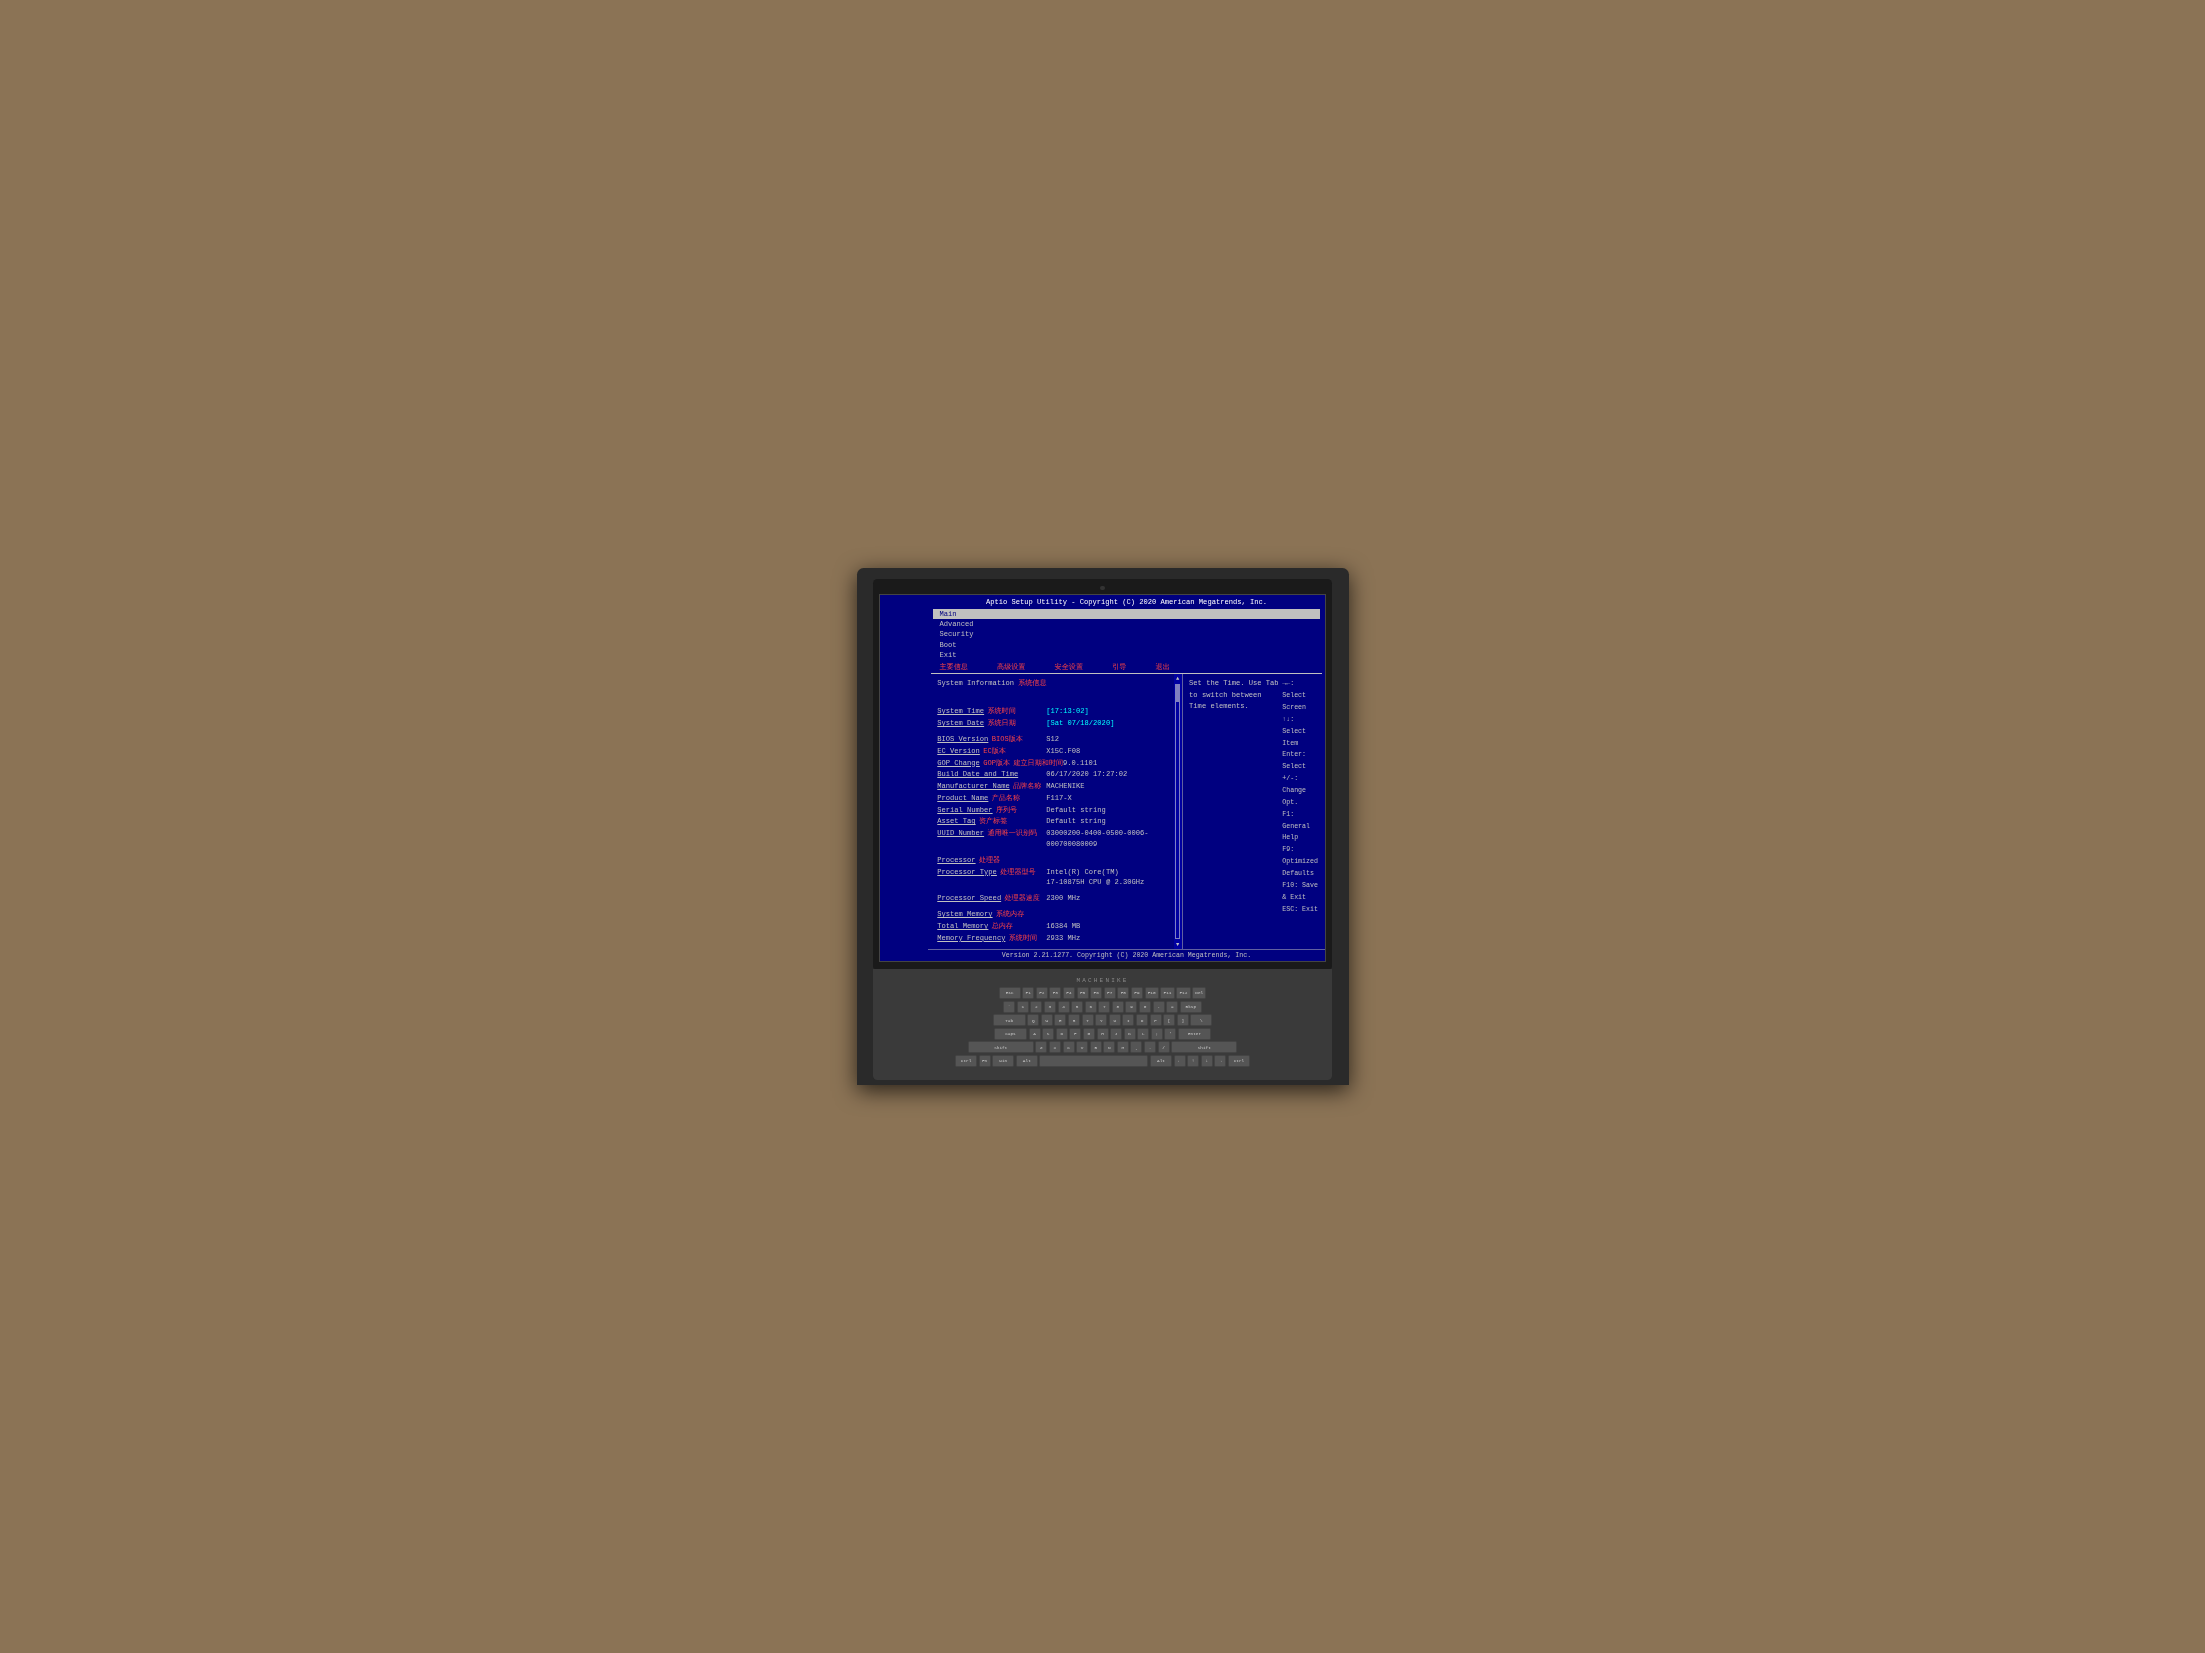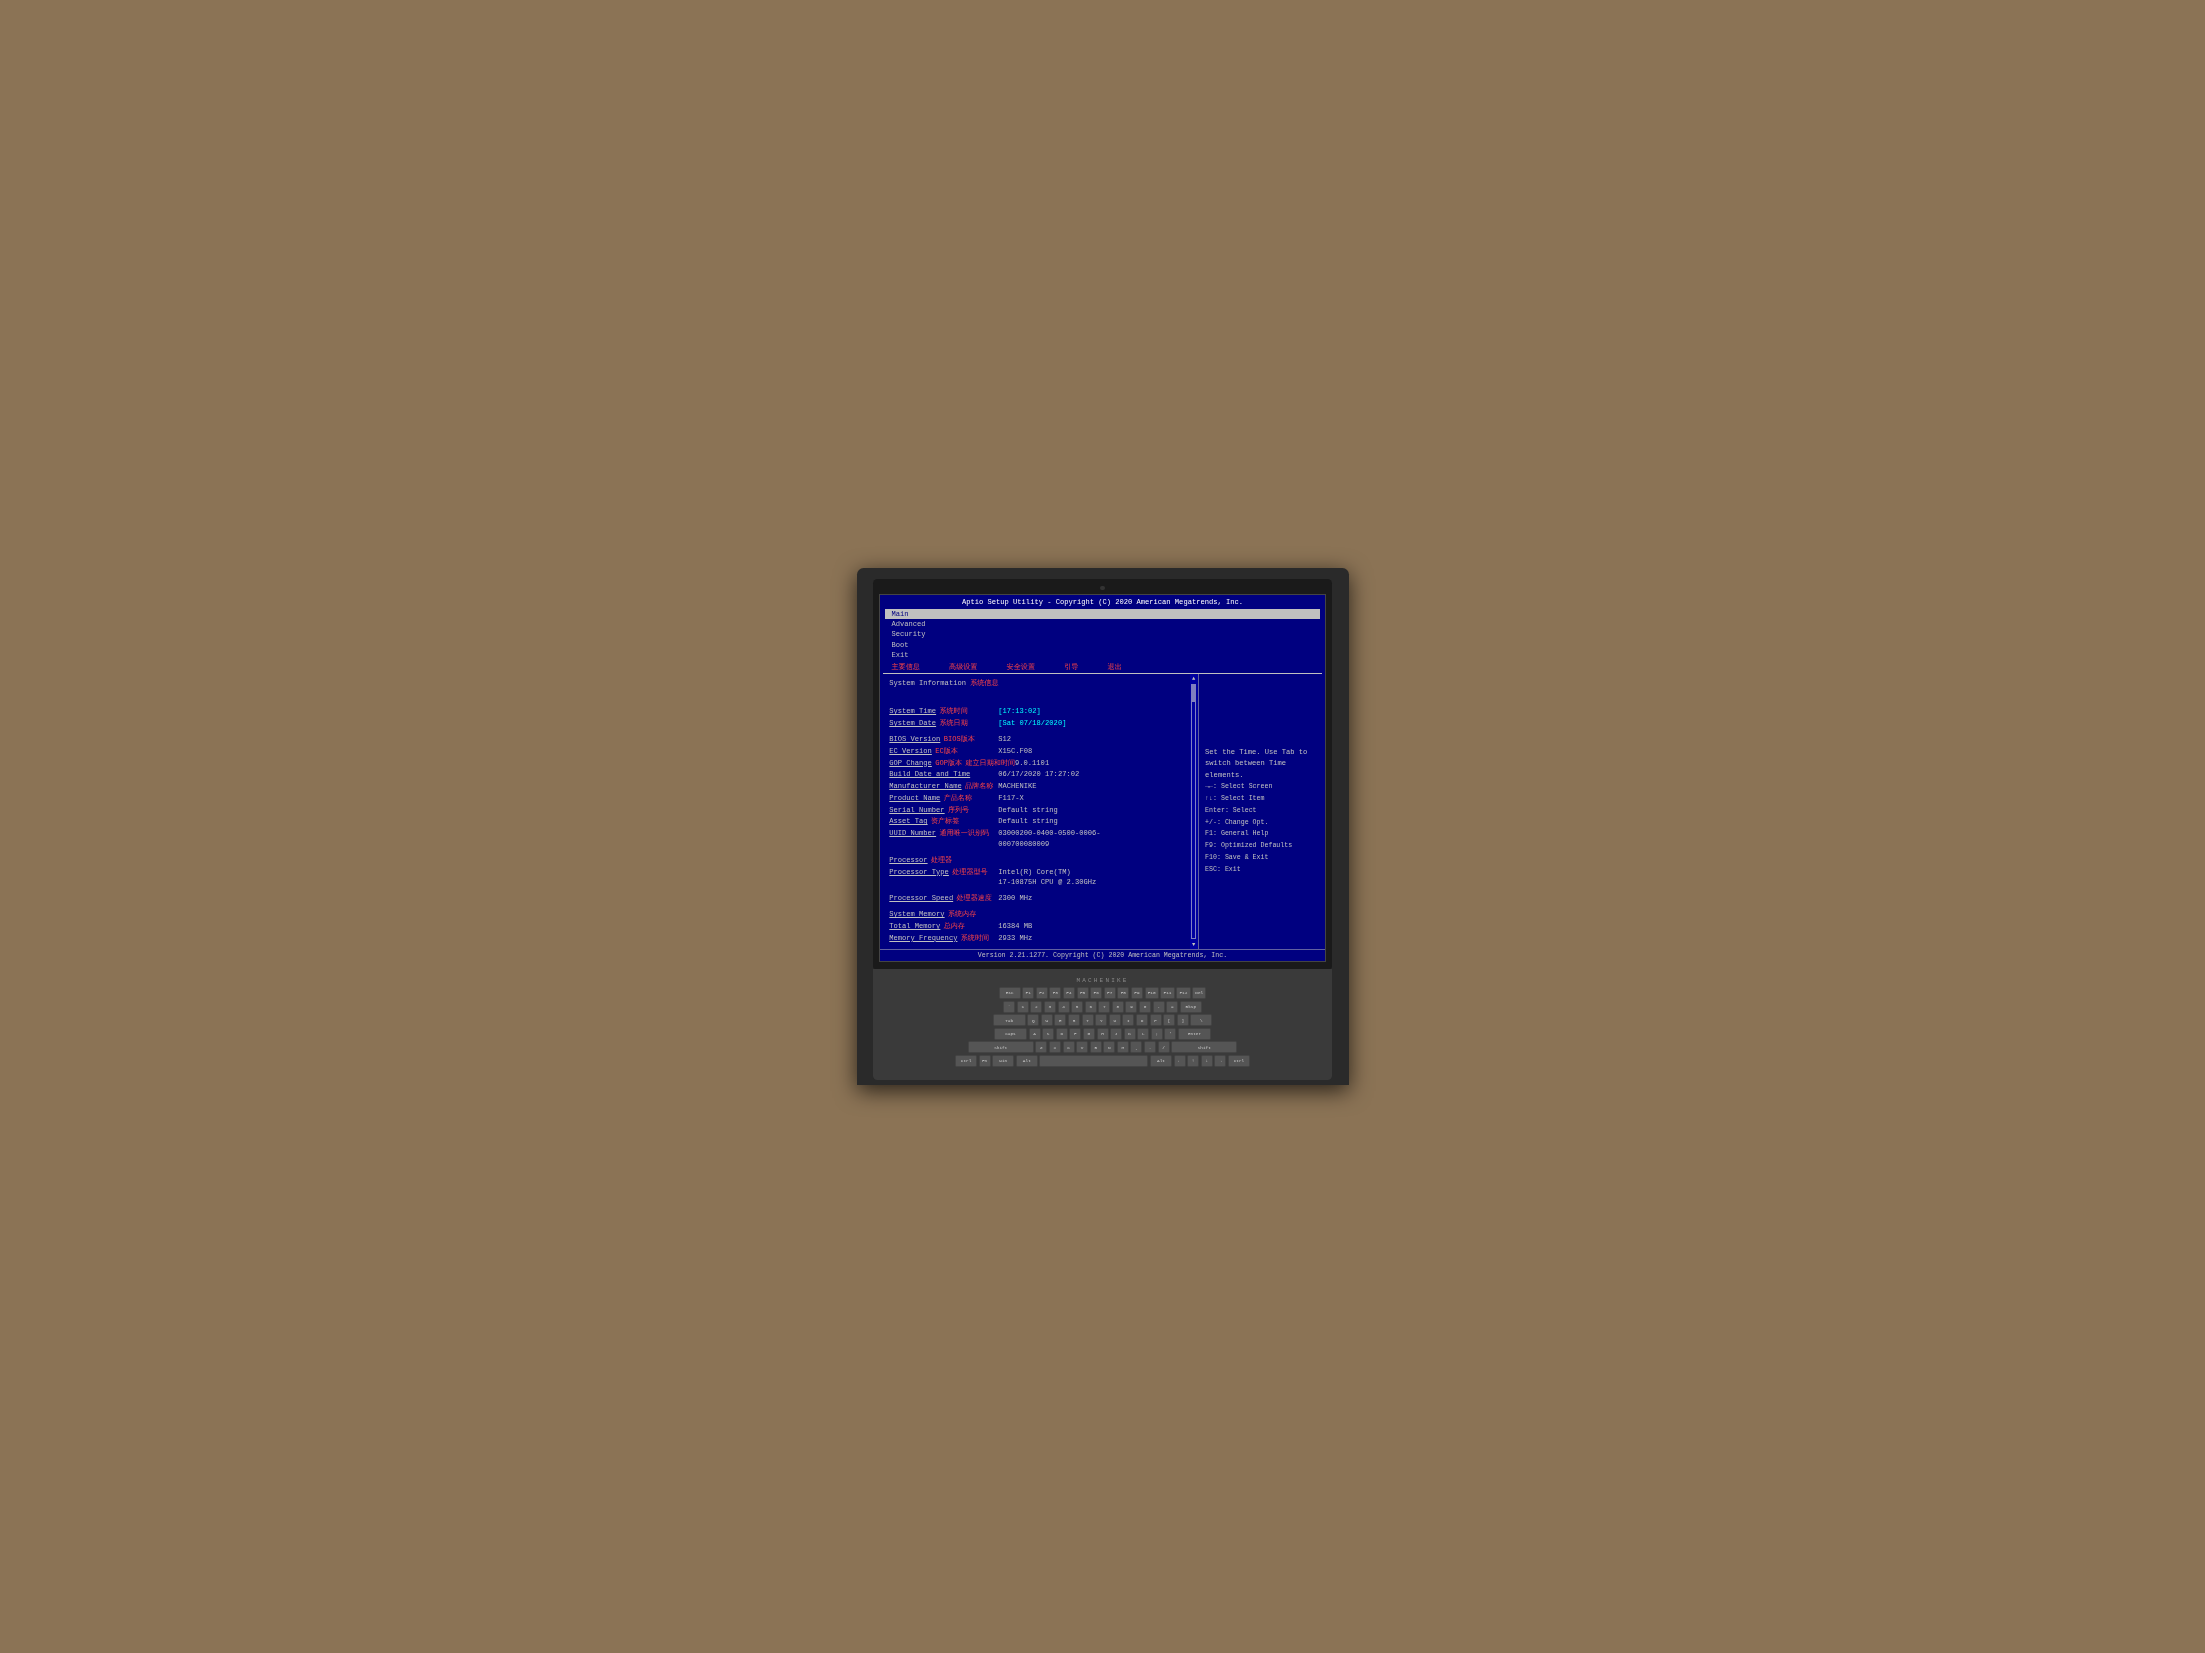--- a/index.html
+++ b/index.html
@@ -37,20 +37,21 @@
       margin: 0 auto 4.4px auto;
     }
 
     .screen {
       background: #000080;
       color: #c0c0c0;
       font-size: 7.1px;
       font-family: 'Courier New', Courier, monospace;
       overflow: hidden;
       border: 1.1px solid #444;
+      padding-left: 48px;
     }
 
     .title-bar {
       background: #000080;
       color: #ffffff;
       text-align: center;
       padding: 2.2px 4.4px;
       font-size: 7.1px;
     }
 
@@ -103,24 +104,23 @@
     }
 
     .left-panel {
       flex: 1;
       padding: 4.4px 8.8px;
       border-right: 1.1px solid #6060a0;
       position: relative;
     }
 
     .right-panel {
-      width: 126px;
+      width: 142px;
       padding: 4.4px 6.6px;
       display: flex;
-      flex-direction: column;
       justify-content: center;
     }
 
     .scrollbar {
       position: absolute;
       right: 0;
       top: 0;
       bottom: 0;
       width: 7.7px;
       background: #0000a0;

